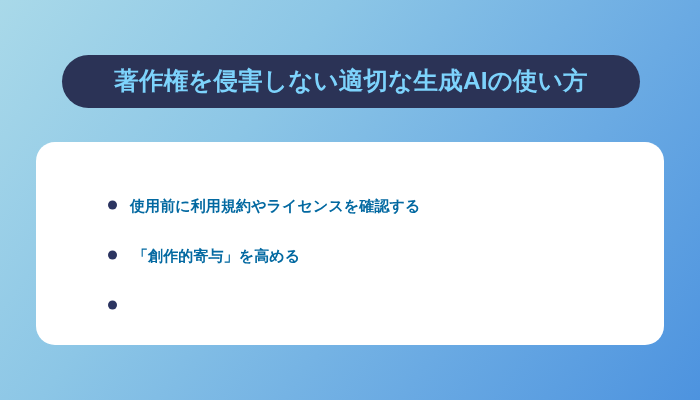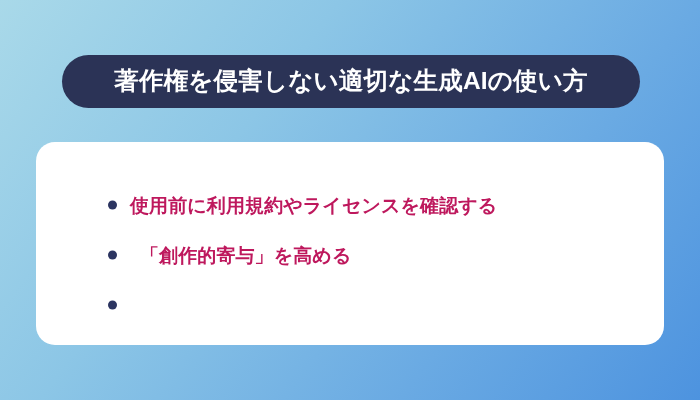--- a/index.html
+++ b/index.html
@@ -38,21 +38,21 @@
     border-radius: 27px;
     background: #2b3356;
     display: flex;
     align-items: center;
     justify-content: center;
     box-sizing: border-box;
     padding: 0 22px;
   }
 
   #title-text {
-    color: #ffffff;
+    color: #7dd3fc;
     font-size: 24.5px;
     font-weight: 700;
     letter-spacing: 0.2px;
     line-height: 1;
     white-space: nowrap;
     text-align: center;
   }
 
   
   #content-card {
@@ -87,31 +87,31 @@
     top: 50%;
     transform: translateY(-50%);
     width: 9px;
     height: 9px;
     border-radius: 50%;
     background: #2b3460;
     flex: 0 0 auto;
   }
 
   .bullet-text {
-    color: #be185d;
-    font-size: 19px;
+    color: #0369a1;
+    font-size: 15px;
     font-weight: 700;
     line-height: 1;
     letter-spacing: 0.1px;
     white-space: nowrap;
   }
 
   
   .bullet-item.bracket-lead .bullet-text {
-    margin-left: 10px;
+    margin-left: 3px;
   }
 </style>
 </head>
 <body>
 
 <div id="slide">
 
   <div id="title-pill">
     <div id="title-text">著作権を侵害しない適切な生成AIの使い方</div>
   </div>

